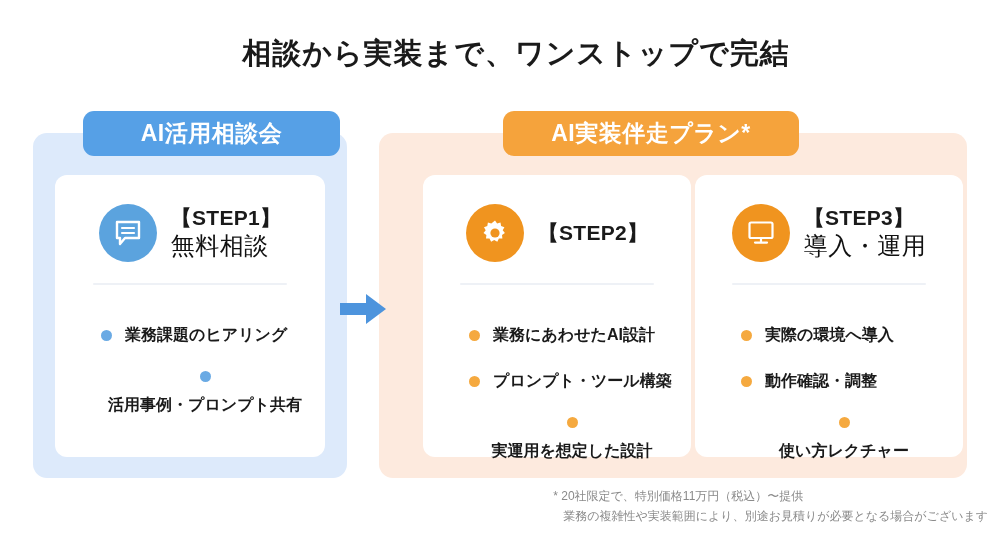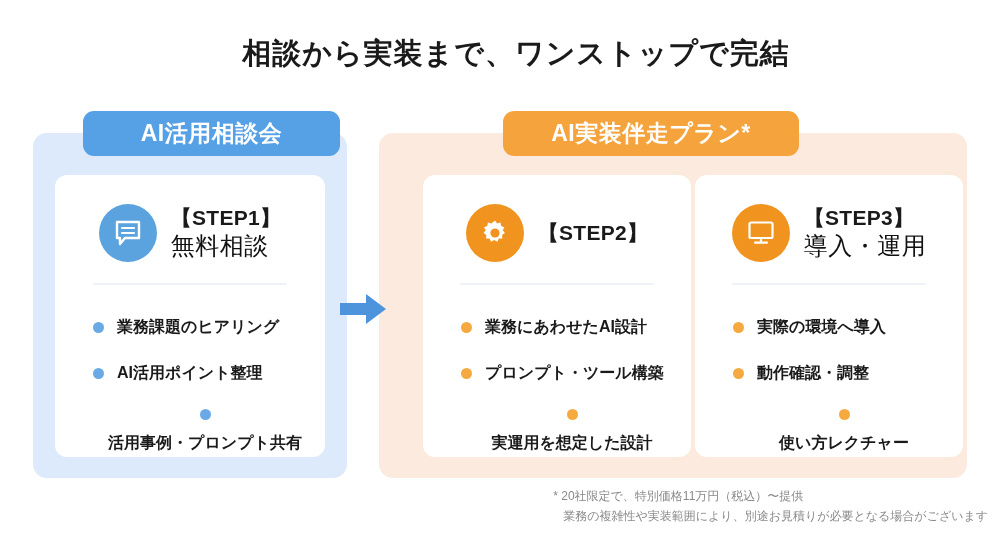--- a/index.html
+++ b/index.html
@@ -140,21 +140,21 @@
   .divider {
     margin: 14px auto 0 auto;
     width: 194px;
     height: 2px;
     background: #eef1f6;
     border-radius: 2px;
   }
 
   .bullets {
     list-style: none;
-    margin: 8px;
+    margin: 16px;
     padding: 24px 0 0 30px;
   }
   .bullets li {
     display: flex;
     align-items: center;
     gap: 13px;
     margin-bottom: 25px;
     font-size: 16px;
     font-weight: bold;
     color: #1a1a1a;
@@ -219,24 +219,20 @@
         </div>
       </div>
       <div class="divider"></div>
       <ul class="bullets">
         <li>
           <span class="dot dot-blue"></span>
           <span>業務課題のヒアリング</span>
         </li>
         <li>
           <span class="dot dot-blue"></span>
-          <span>AI活用ポイント整理</span>
-        </li>
-        <li>
-          <span class="dot dot-blue"></span>
           <span>活用事例・プロンプト共有</span>
         </li>
       </ul>
     </div>
   </div>
 
   <div class="panel panel-impl">
 
     <div class="card card-2">
       <div class="card-head">

